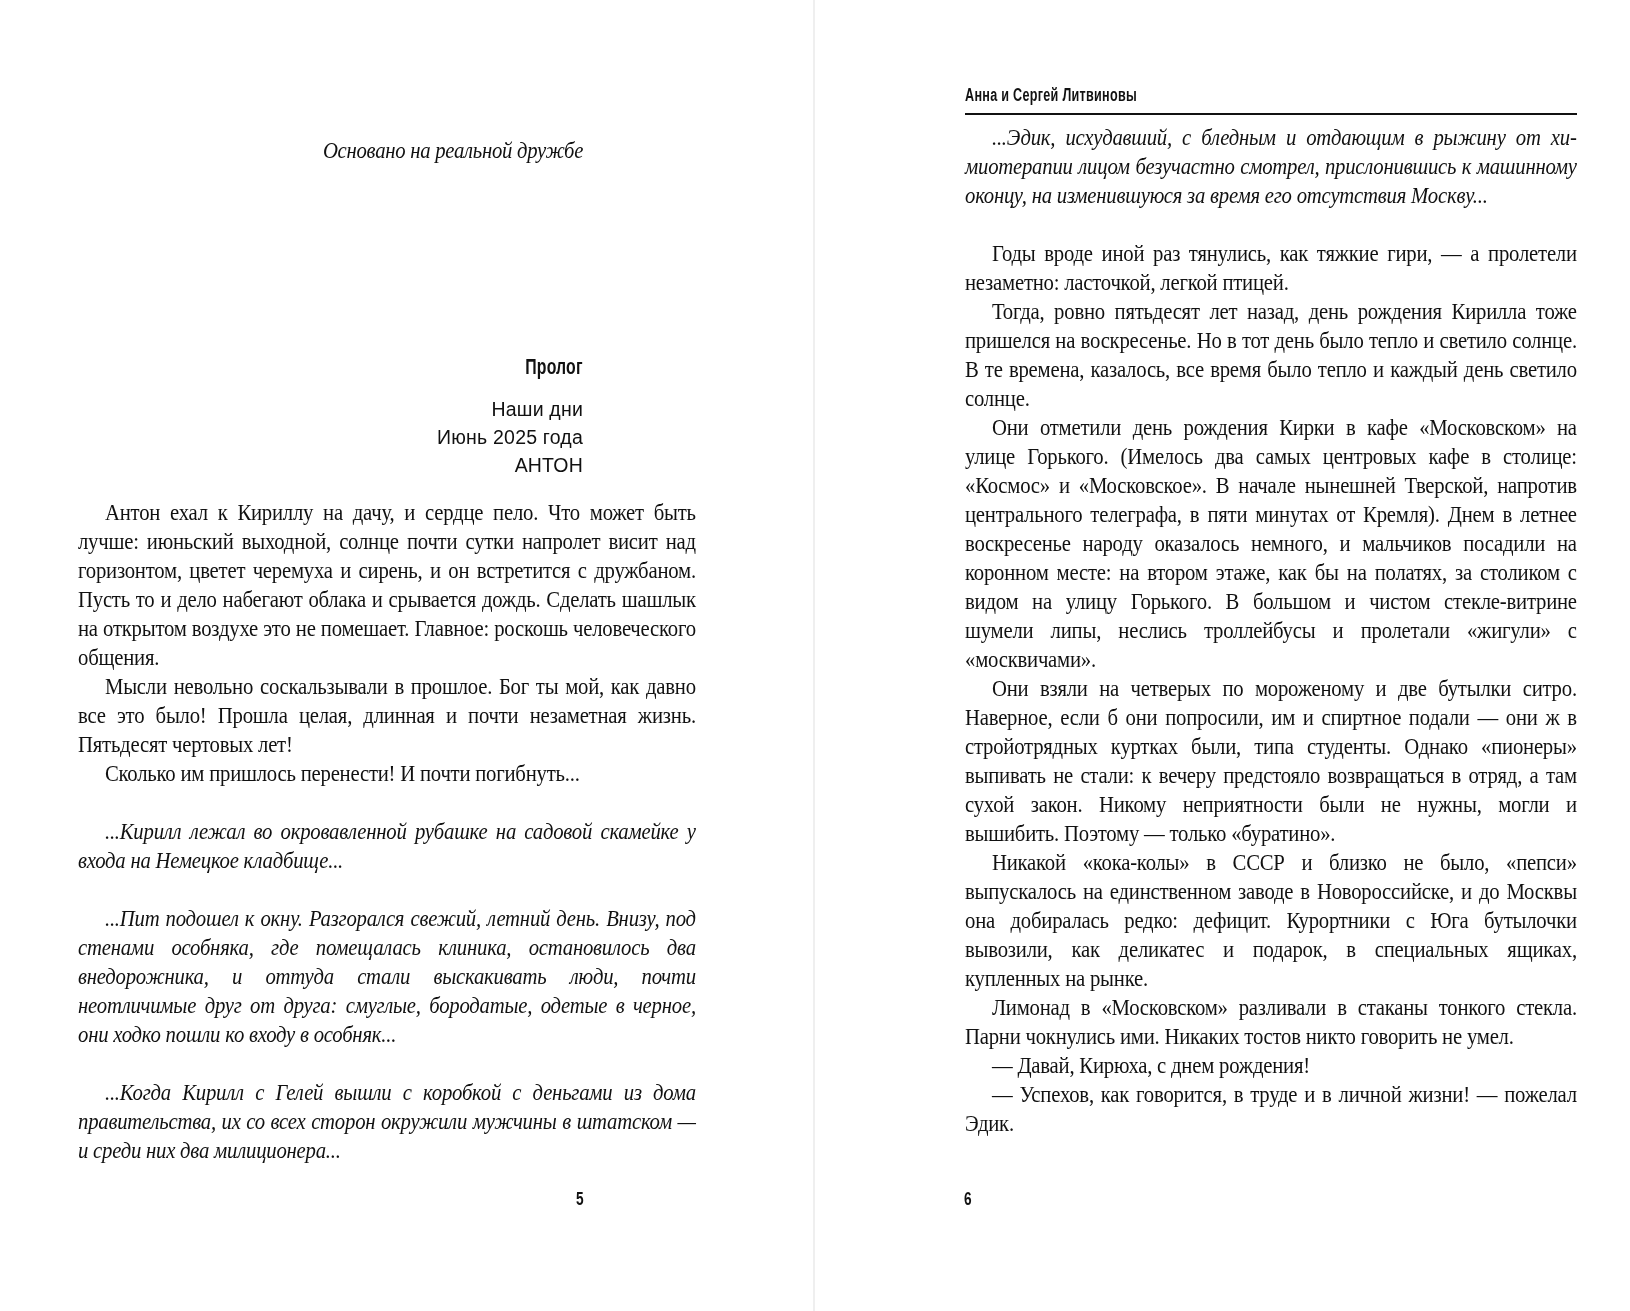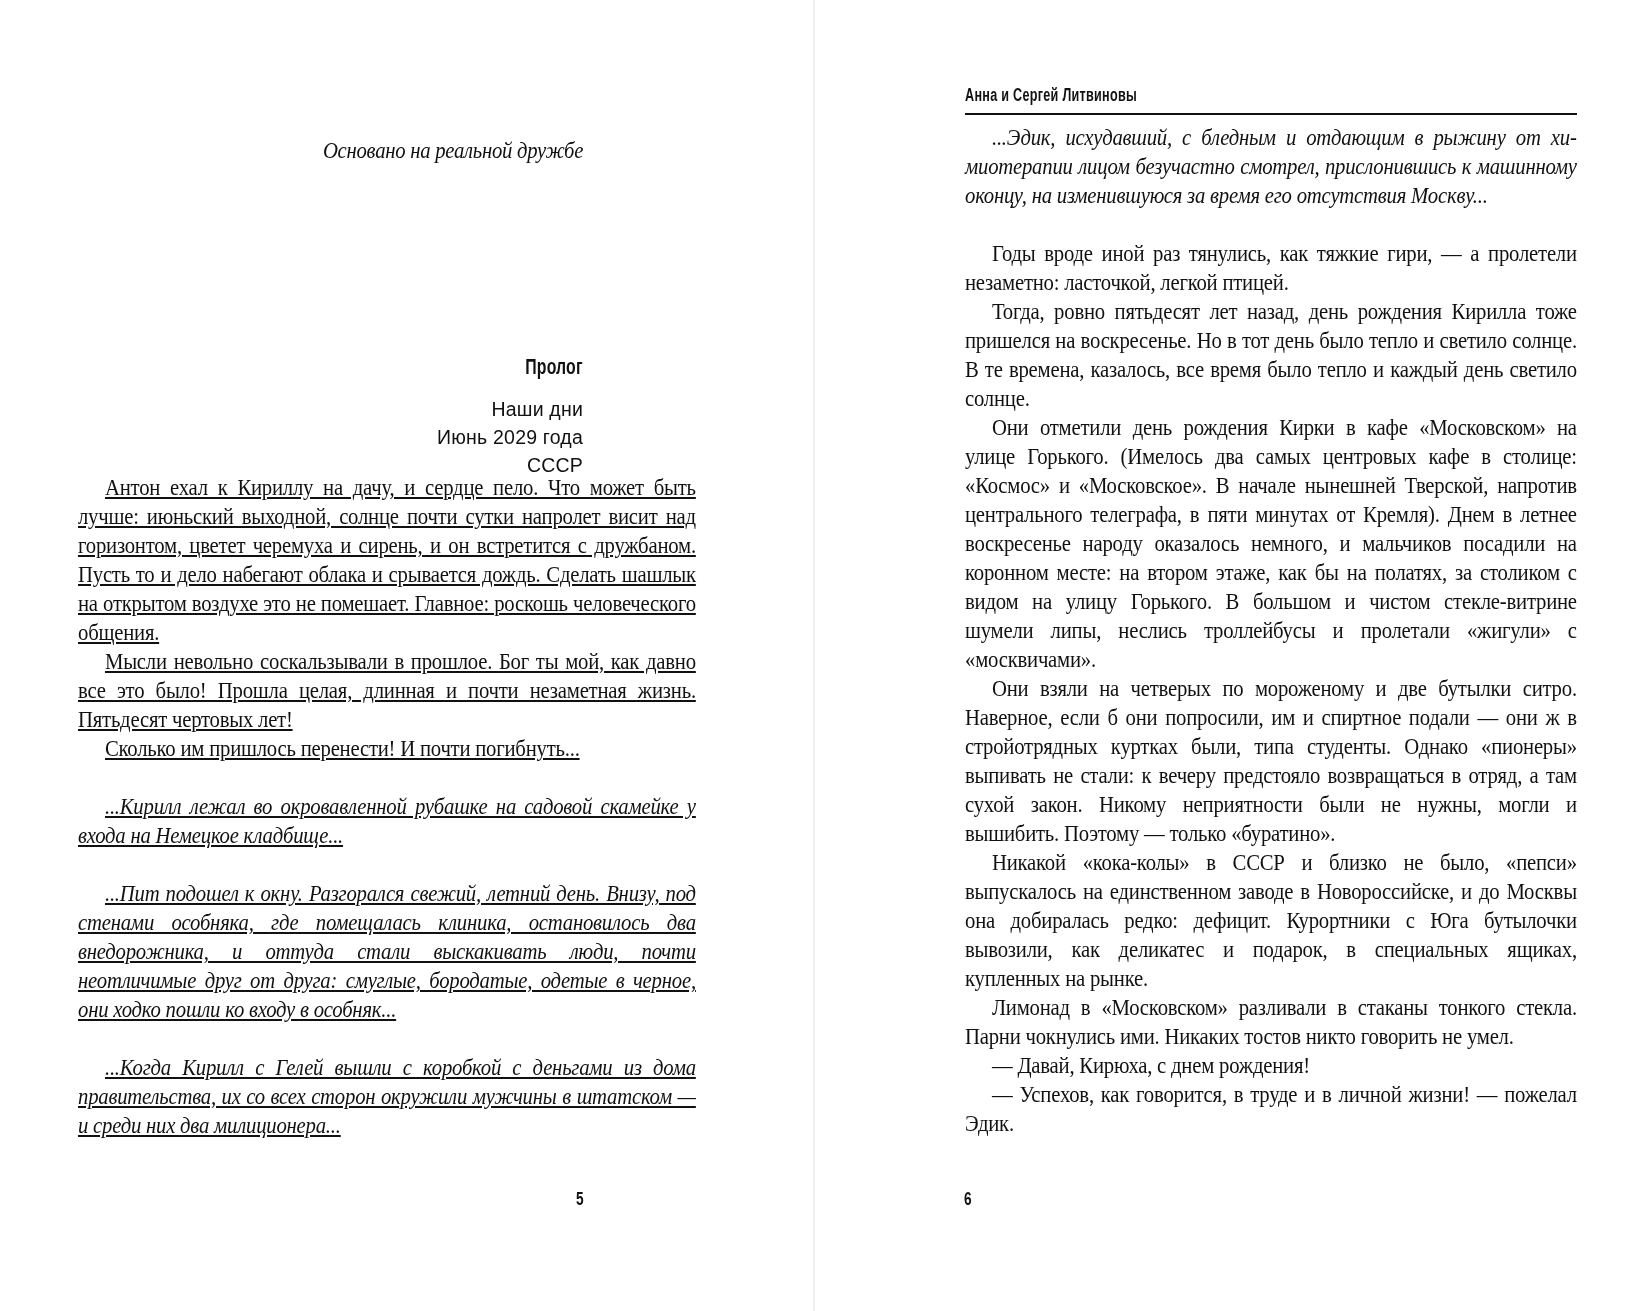--- a/index.html
+++ b/index.html
@@ -66,25 +66,25 @@
 <div class="spread">
   <div class="gutter"></div>
 
   <div class="page page-left">
     <div class="epigraph">Основано на реальной дружбе</div>
 
     <div class="chapter-title">Пролог</div>
 
     <div class="chapter-meta">
       <div>Наши дни</div>
-      <div>Июнь 2029 года</div>
-      <div>СССР</div>
+      <div>Июнь 2025 года</div>
+      <div>АНТОН</div>
     </div>
 
-    <div class="col-left" style="top:473px;text-decoration:underline;">
+    <div class="col-left" style="top:498px;">
       <p class="para">Антон ехал к Кириллу на дачу, и сердце пело. Что может быть лучше: июньский выходной, солнце почти сутки напролет висит над горизонтом, цветет черемуха и сирень, и он встре­тится с дружбаном. Пусть то и дело набегают облака и сры­вается дождь. Сделать шашлык на открытом воздухе это не помешает. Главное: роскошь человеческого общения.</p>
       <p class="para">Мысли невольно соскальзывали в прошлое. Бог ты мой, как давно все это было! Прошла целая, длинная и почти не­заметная жизнь. Пятьдесят чертовых лет!</p>
       <p class="para">Сколько им пришлось перенести! И почти погибнуть...</p>
       <div class="gap"></div>
       <p class="para ital">...Кирилл лежал во окровавленной рубашке на садовой ска­мейке у входа на Немецкое кладбище...</p>
       <div class="gap"></div>
       <p class="para ital">...Пит подошел к окну. Разгорался свежий, летний день. Вни­зу, под стенами особняка, где помещалась клиника, остановилось два внедорожника, и оттуда стали выскакивать люди, почти неотличимые друг от друга: смуглые, бородатые, одетые в черное, они ходко пошли ко входу в особняк...</p>
       <div class="gap"></div>
       <p class="para ital">...Когда Кирилл с Гелей вышли с коробкой с деньгами из дома правительства, их со всех сторон окружили мужчины в штат­ском — и среди них два милиционера...</p>
     </div>

